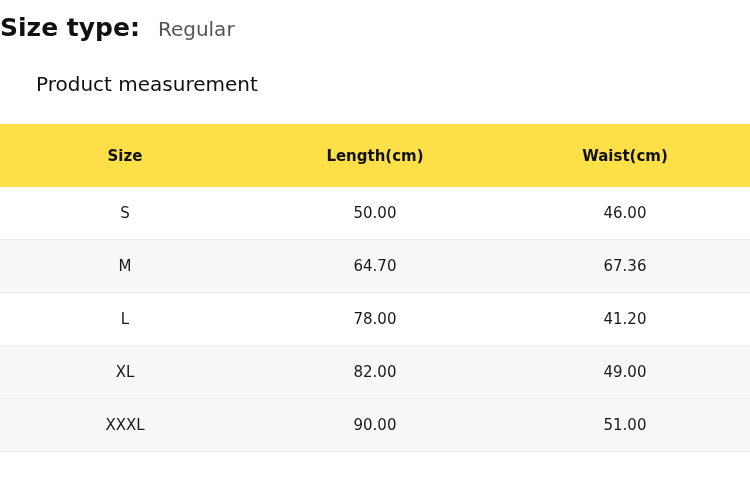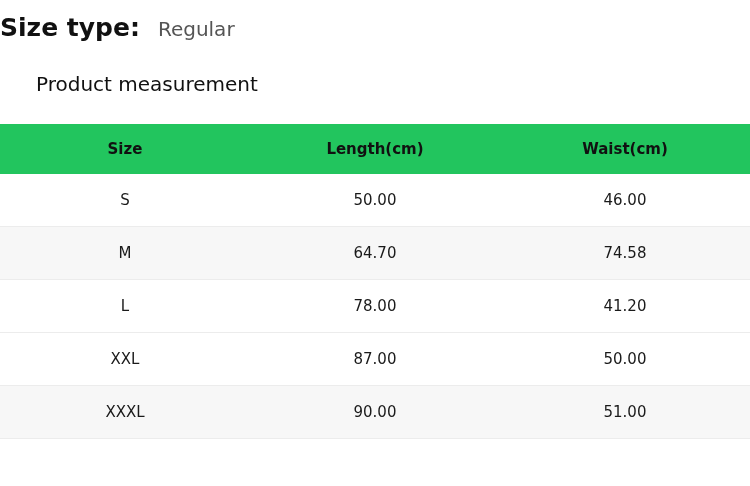--- a/index.html
+++ b/index.html
@@ -67,25 +67,25 @@
   table.measure-table td {
     text-align: center;
     font-size: 15px;
     color: #1a1a1a;
     padding: 0;
     height: 52px;
     vertical-align: middle;
     border: none;
   }
   table.measure-table thead th {
-    background: #22c55e;
+    background: #fde047;
     font-weight: bold;
     font-size: 15px;
     color: #111111;
-    height: 50px;
+    height: 63px;
   }
   table.measure-table tbody tr.row-even td {
     background: #ffffff;
     border-bottom: 1px solid #ececec;
   }
   table.measure-table tbody tr.row-odd td {
     background: #f7f7f7;
     border-bottom: 1px solid #ececec;
   }
   col.col-size { width: 250px; }
@@ -119,31 +119,31 @@
       </thead>
       <tbody>
         <tr class="row-even">
           <td>S</td>
           <td>50.00</td>
           <td>46.00</td>
         </tr>
         <tr class="row-odd">
           <td>M</td>
           <td>64.70</td>
-          <td>74.58</td>
+          <td>67.36</td>
         </tr>
         <tr class="row-even">
           <td>L</td>
           <td>78.00</td>
           <td>41.20</td>
         </tr>
-        <tr class="row-even">
-          <td>XXL</td>
-          <td>87.00</td>
-          <td>50.00</td>
+        <tr class="row-odd">
+          <td>XL</td>
+          <td>82.00</td>
+          <td>49.00</td>
         </tr>
         <tr class="row-odd">
           <td>XXXL</td>
           <td>90.00</td>
           <td>51.00</td>
         </tr>
       </tbody>
     </table>
   </div>
 

